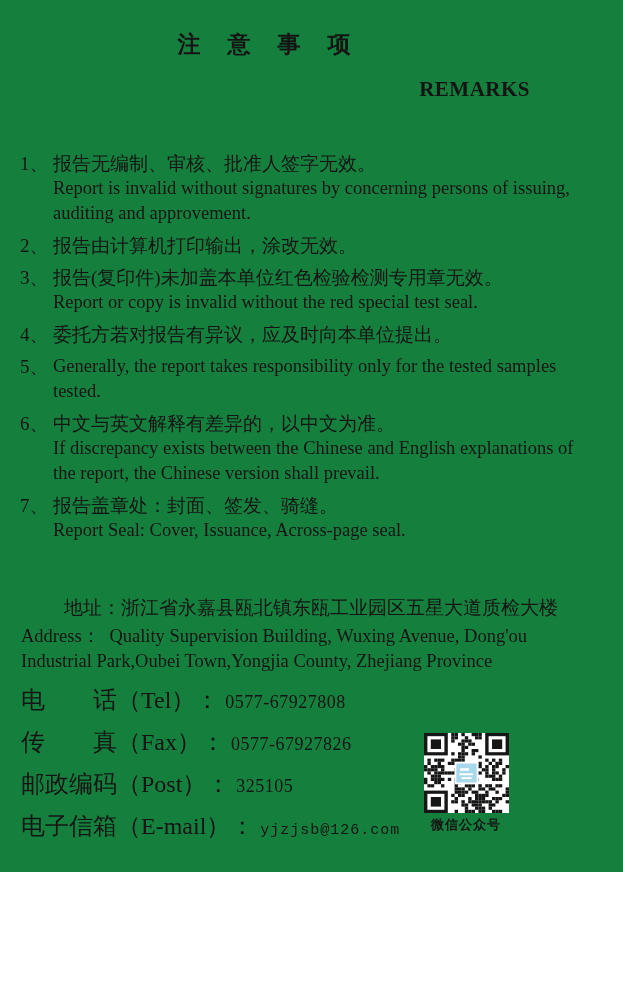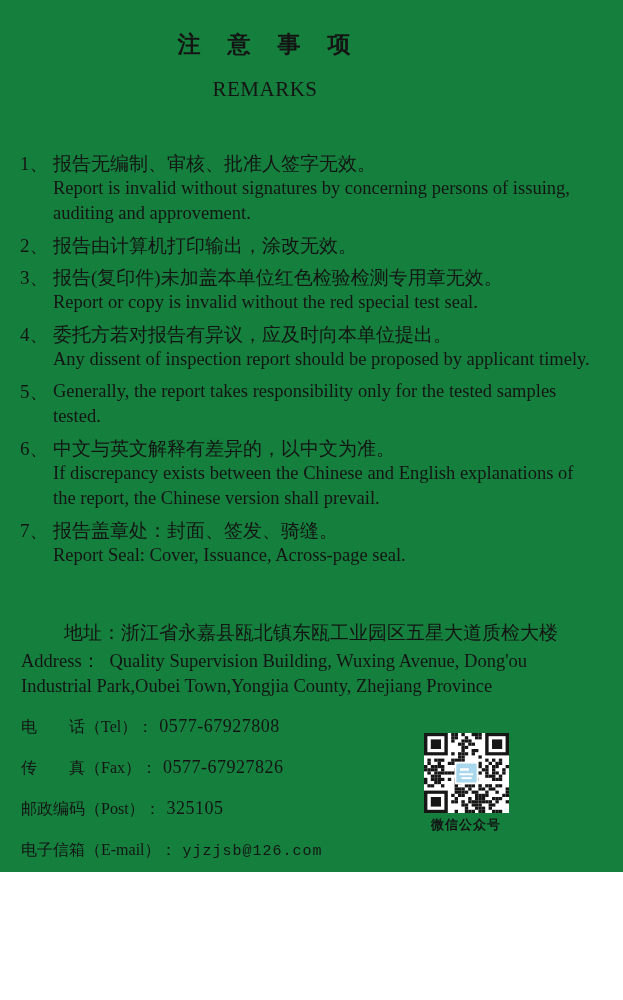--- a/index.html
+++ b/index.html
@@ -3,36 +3,36 @@
 <meta charset="utf-8">
 <style>
   html,body{margin:0;padding:0;background:#fff;}
   .page{
     position:relative;width:623px;height:872px;background:#15803d;color:#141414;
     font-family:"Liberation Serif","DejaVu Serif",serif;overflow:hidden;
   }
   
   .hdr{margin:30px 0 0 0;width:530px;text-align:center;}
   .title-cn{font-size:23px;font-weight:700;letter-spacing:2px;margin:0;line-height:30px;}
-  .title-en{font-size:21px;font-weight:400;letter-spacing:.5px;margin:16px 0 0 0;line-height:26px;}
+  .title-en{font-size:21px;font-weight:700;letter-spacing:.5px;margin:16px 0 0 0;line-height:26px;text-align:right;}
   
   .items{margin:49px 26px 0 20px;}
   .item{display:flex;margin-bottom:7px;}
   .item-num{flex:none;width:33px;font-size:19px;line-height:25px;}
   .item-txt{flex:1;}
   .cn{font-size:19px;line-height:25px;}
   .en{font-size:18.5px;line-height:25px;}
   
   .address{margin:52px 22px 0 21px;}
   .addr-cn{font-size:19px;line-height:26px;text-align:center;}
   .addr-en{font-size:18.5px;line-height:25px;margin-top:3px;white-space:pre-wrap;}
   
   .contact{margin:13px 0 0 21px;width:395px;}
   .c-row{font-size:19px;line-height:27px;margin-bottom:13px;white-space:nowrap;}
-  .c-label{font-size:16px;margin-top:28px;}
+  .c-label{font-size:24px;margin-top:28px;}
   .c-val{font-size:18px;letter-spacing:.5px;margin-left:6px;text-align:right;}
   .c-val.mono{font-family:"Liberation Mono","DejaVu Sans Mono",monospace;font-size:15px;letter-spacing:1px;}
   
   .qr-block{position:absolute;left:422px;top:733px;width:88px;text-align:center;font-weight:bold;}
   .qr-block svg{display:block;margin:0 auto;}
   .qr-caption{font-size:13px;line-height:16px;margin-top:4px;letter-spacing:1px;}
 </style>
 </head>
 <body>
 
@@ -61,21 +61,20 @@
       <span class="item-num">3、</span>
       <div class="item-txt">
         <div class="cn">报告(复印件)未加盖本单位红色检验检测专用章无效。</div>
         <div class="en">Report or copy is invalid without the red special test seal.</div>
       </div>
     </div>
     <div class="item">
       <span class="item-num">4、</span>
       <div class="item-txt">
         <div class="cn">委托方若对报告有异议，应及时向本单位提出。</div>
-        <div class="en">Any dissent of inspection report should be proposed by applicant timely.</div>
       </div>
     </div>
     <div class="item">
       <span class="item-num">5、</span>
       <div class="item-txt">
         <div class="en">Generally, the report takes responsibility only for the tested samples tested.</div>
       </div>
     </div>
     <div class="item">
       <span class="item-num">6、</span>

